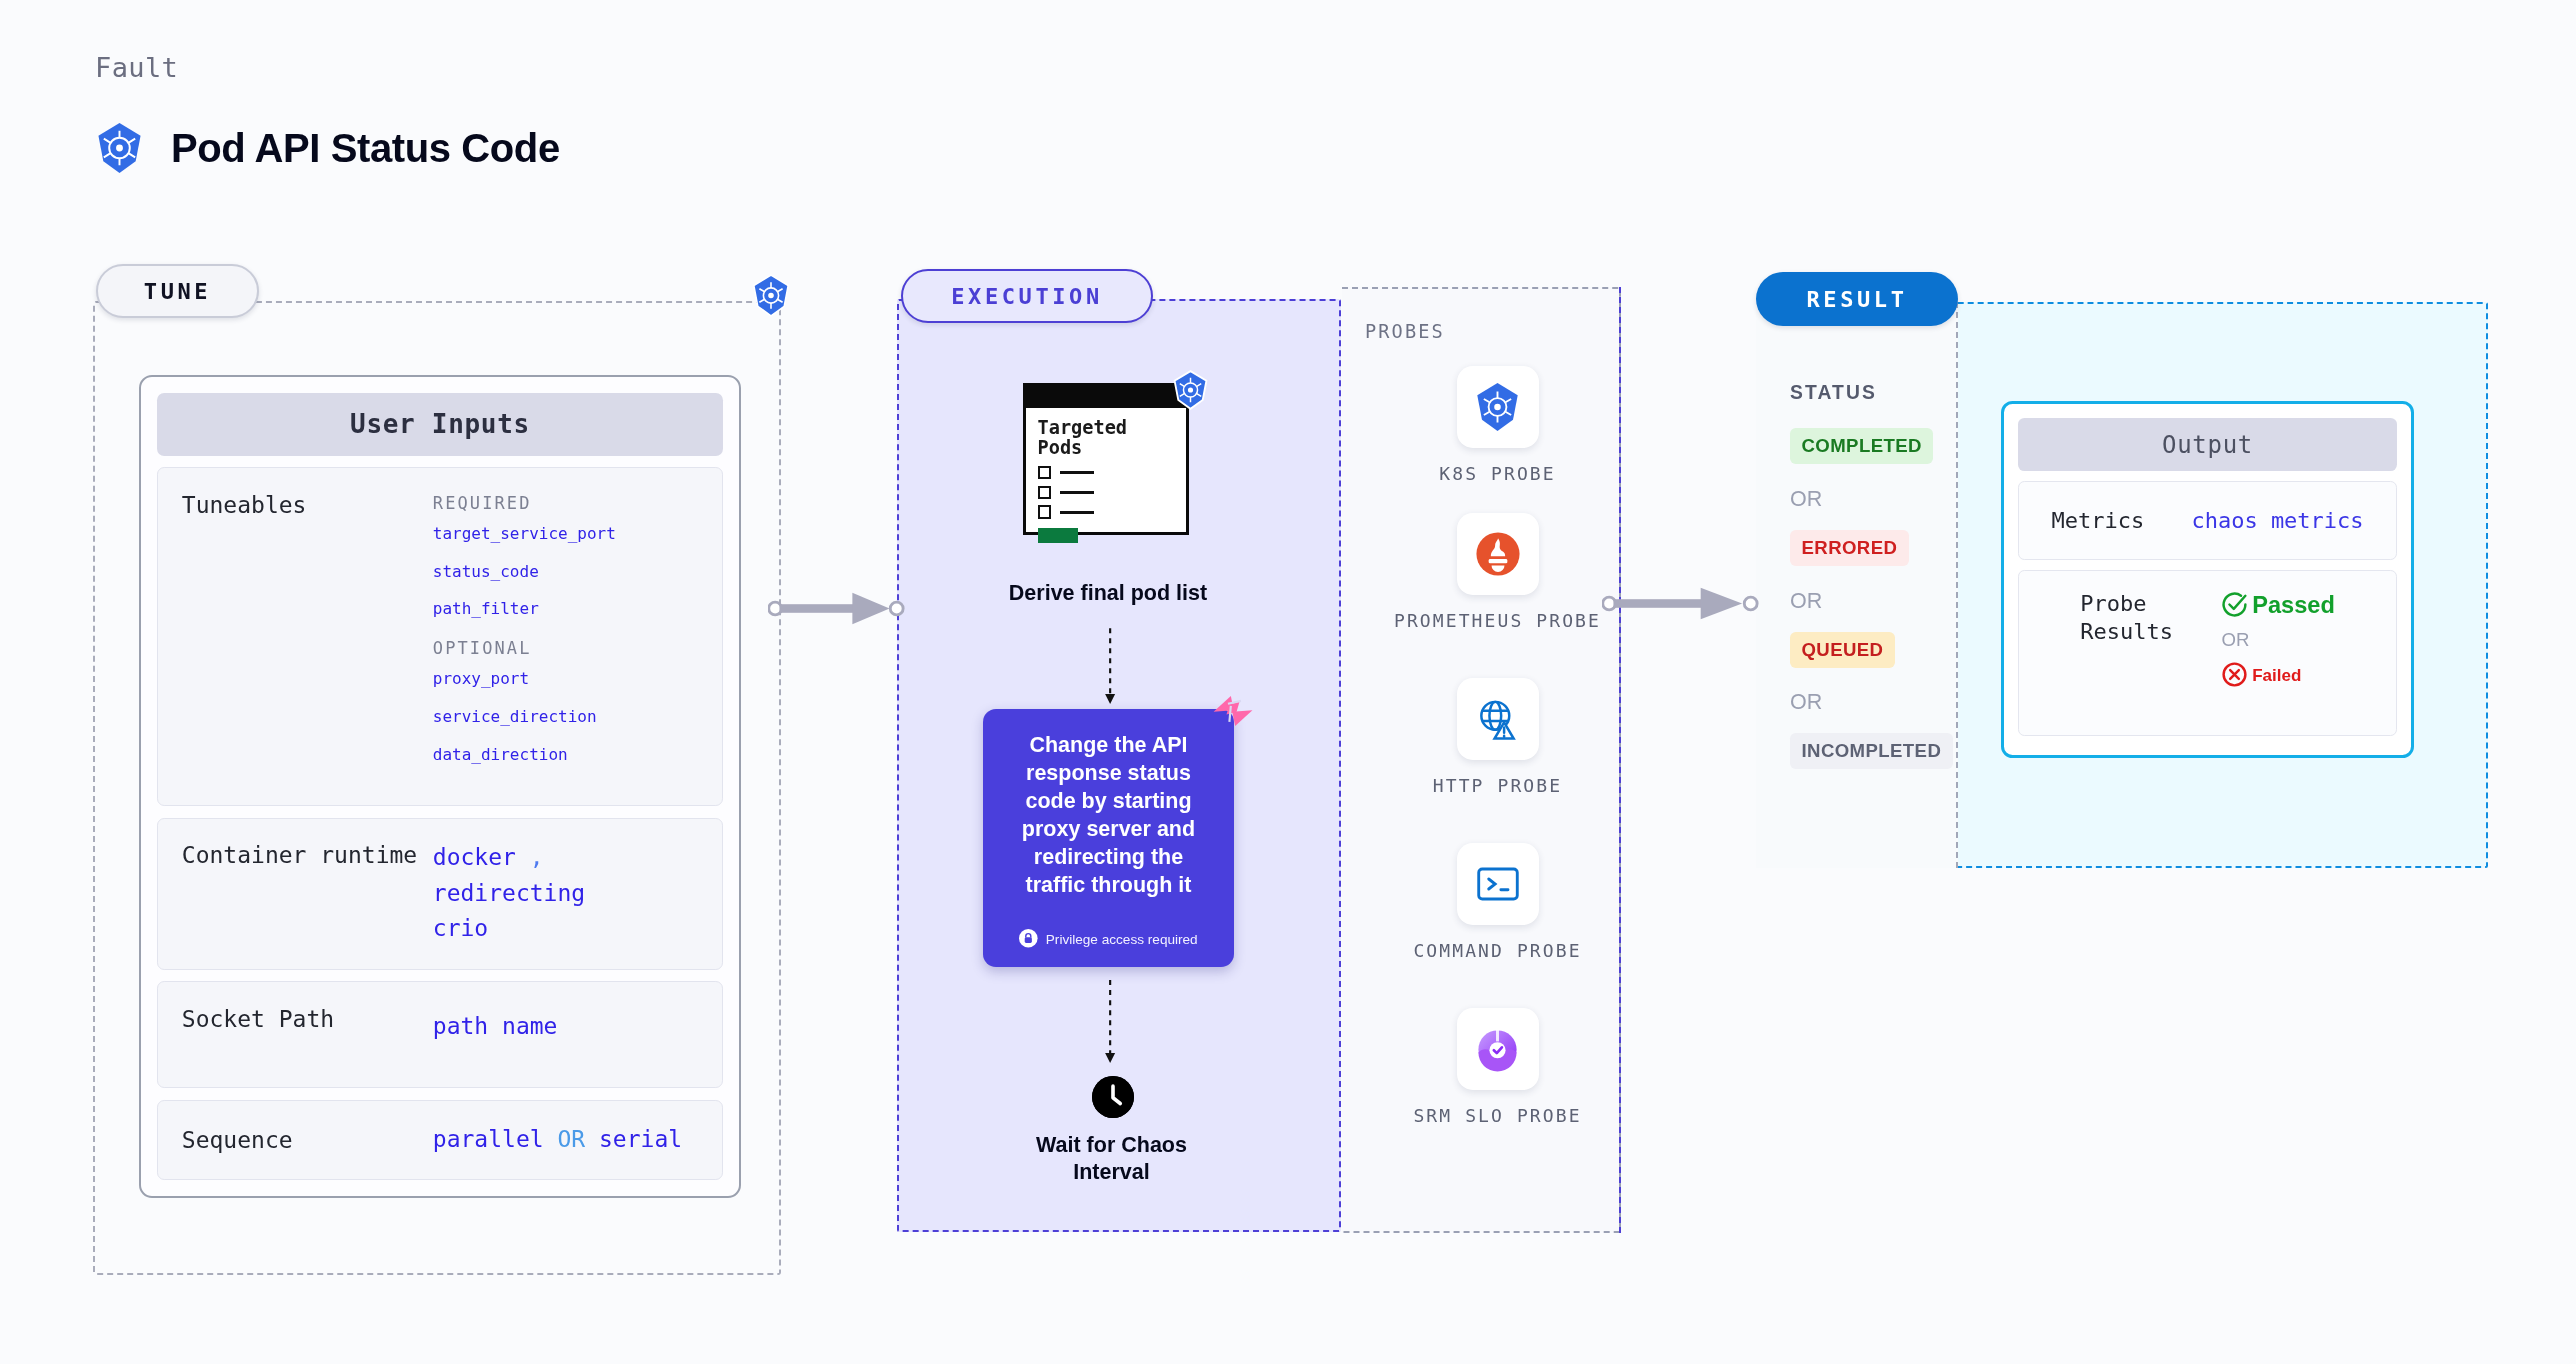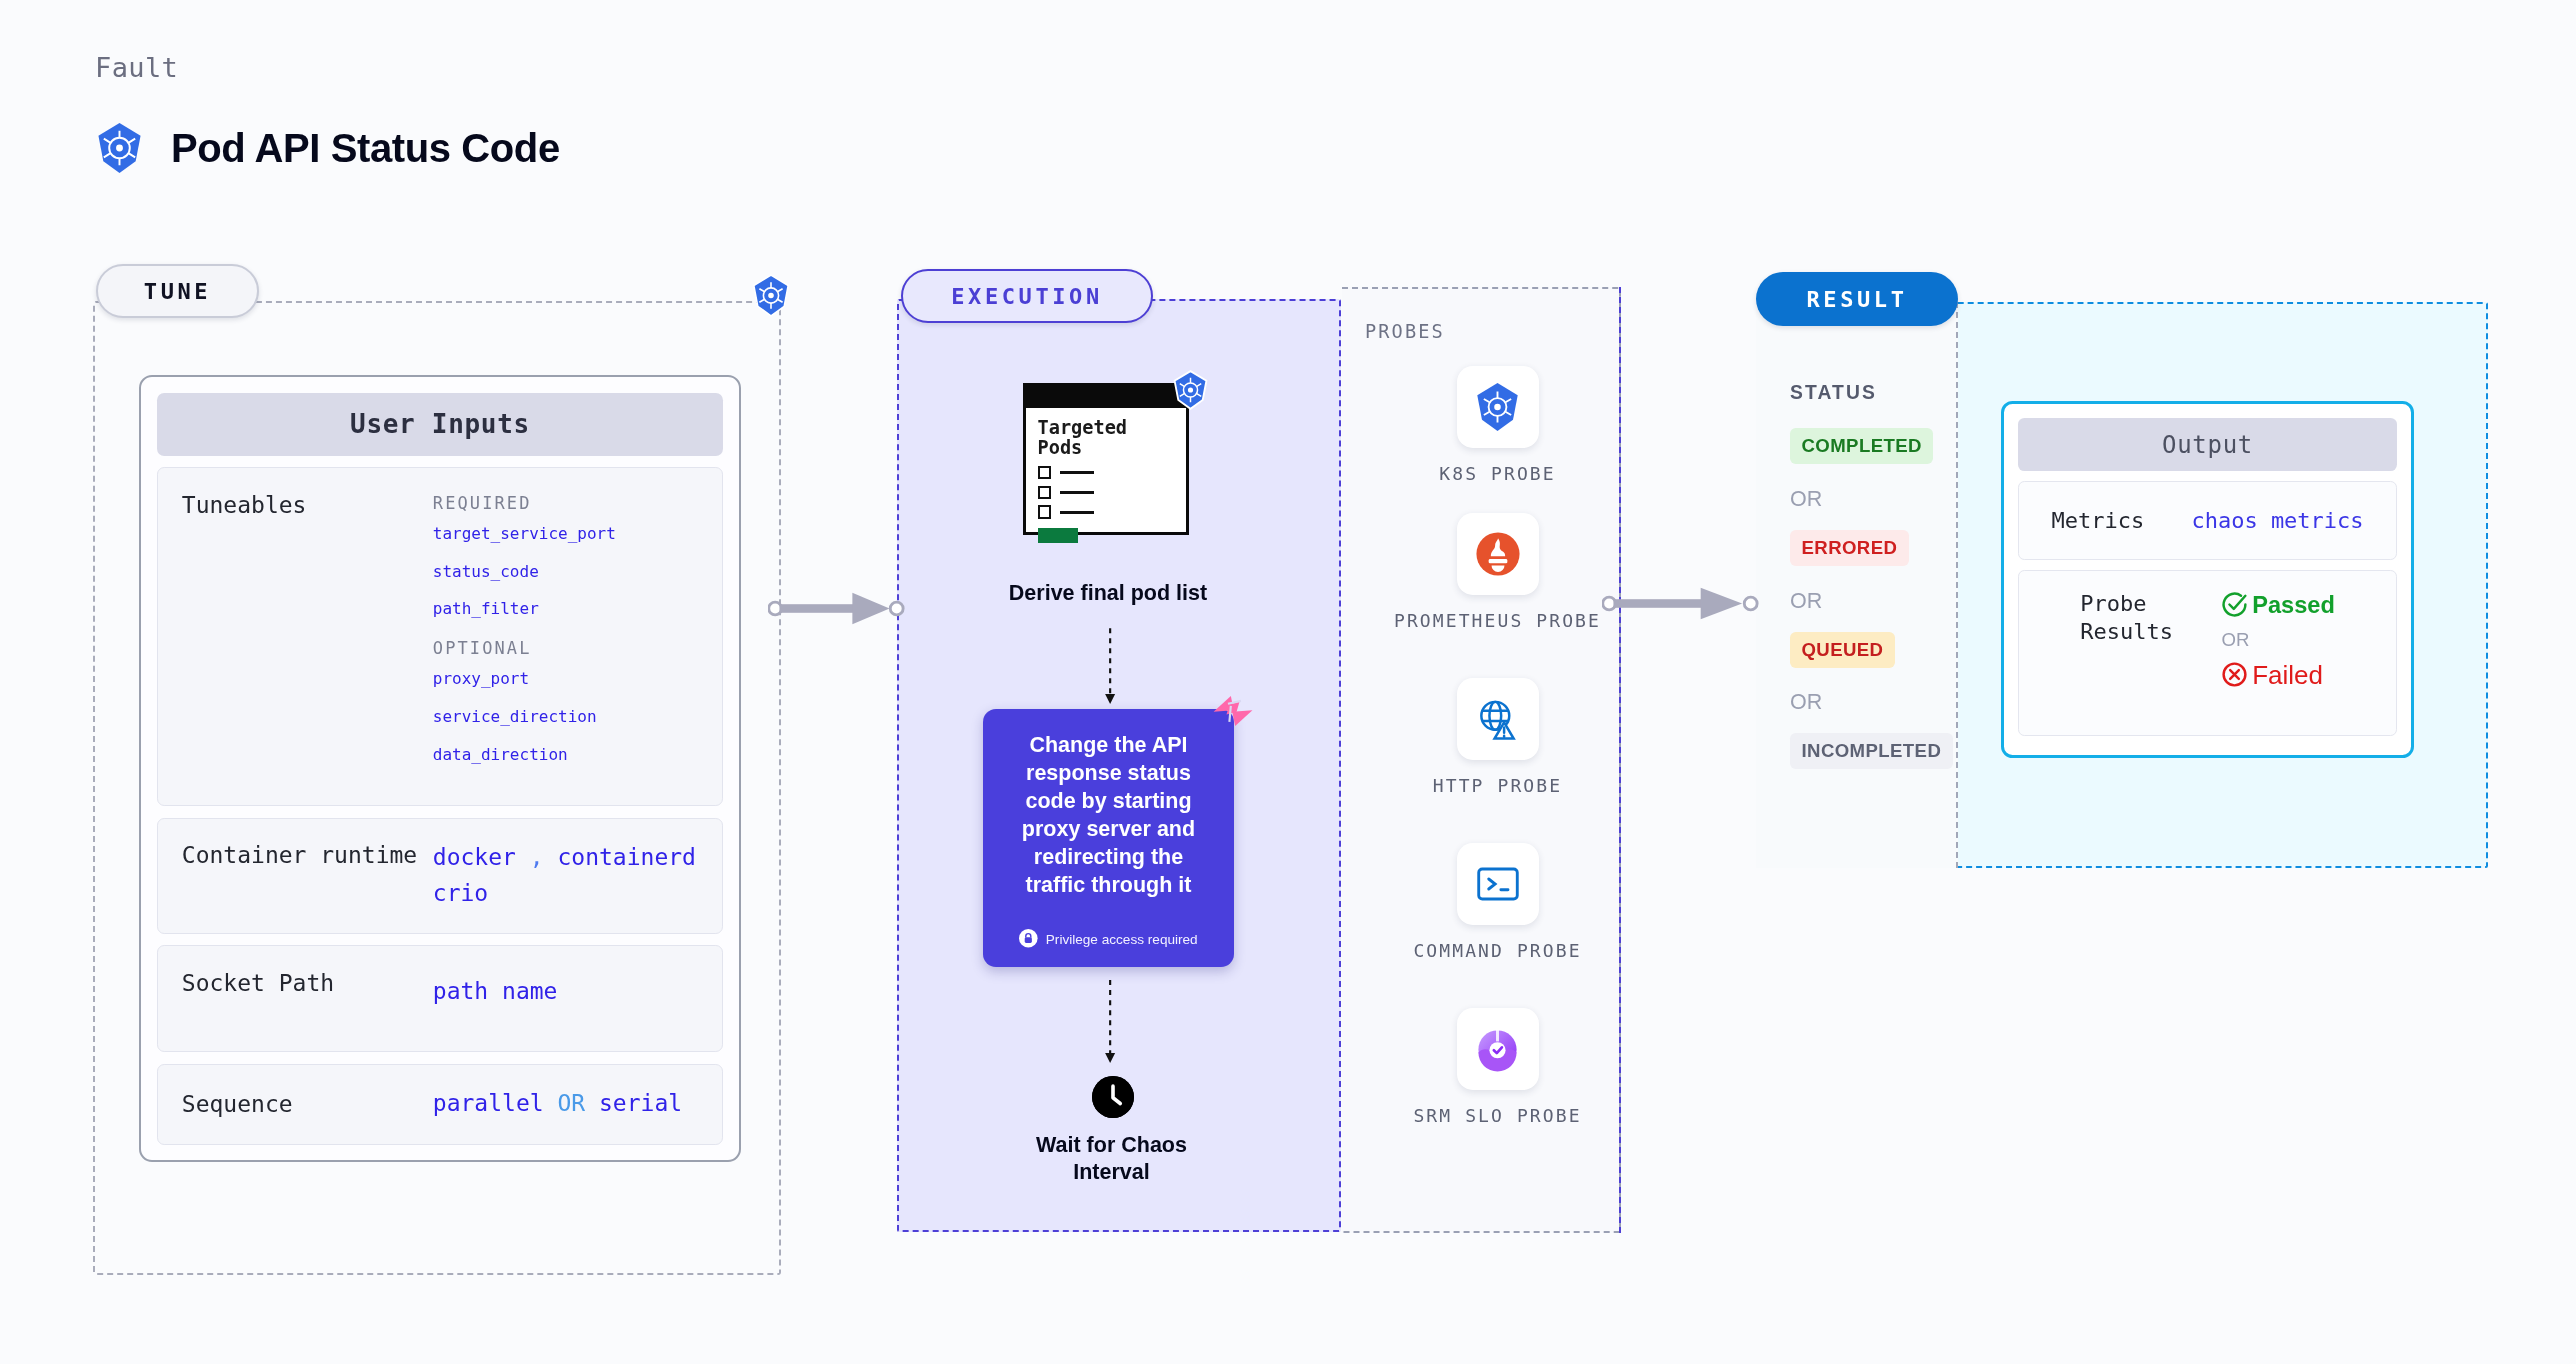--- a/index.html
+++ b/index.html
@@ -248,21 +248,21 @@
   .out-label {
     font-family: "DejaVu Sans Mono", monospace;
     font-size: 22px; color: #23262f; width: 140px; flex: none; line-height: 1.3;
   }
   .out-val {
     font-family: "DejaVu Sans Mono", monospace;
     font-size: 22px; color: #3b36e6;
   }
   .pr-line { display: flex; align-items: center; gap: 3px; }
   .pr-pass { color: #12a02c; font-size: 23.6px; font-weight: bold; }
-  .pr-fail { color: #e01b1b; font-size: 26px; font-weight: normal; }
+  .pr-fail { color: #e01b1b; font-size: 17px; font-weight: bold; }
   .pr-or { color: #9a9fb1; font-size: 18.6px; margin: 8.6px 0 8.6px 1.4px; }
 
   
   .conn { position: absolute; z-index: 3; }
 </style>
 </head>
 <body>
 
 <div class="page">
 
@@ -310,21 +310,21 @@
           <div class="tune-item">service_direction</div>
           <div class="tune-item">data_direction</div>
         </div>
       </div>
 
       <div class="row-box">
         <div class="row-label">Container runtime</div>
         <div class="row-val">
           <span>docker</span>
           <span class="sep">,</span>
-          <span>containerd</span><br>
+          <span>redirecting</span><br>
           <span>crio</span>
         </div>
       </div>
 
       <div class="row-box" style="min-height:107px">
         <div class="row-label">Socket Path</div>
         <div class="row-val" style="margin-top:5.7px">path name</div>
       </div>
 
       <div class="row-box" style="align-items:center">

